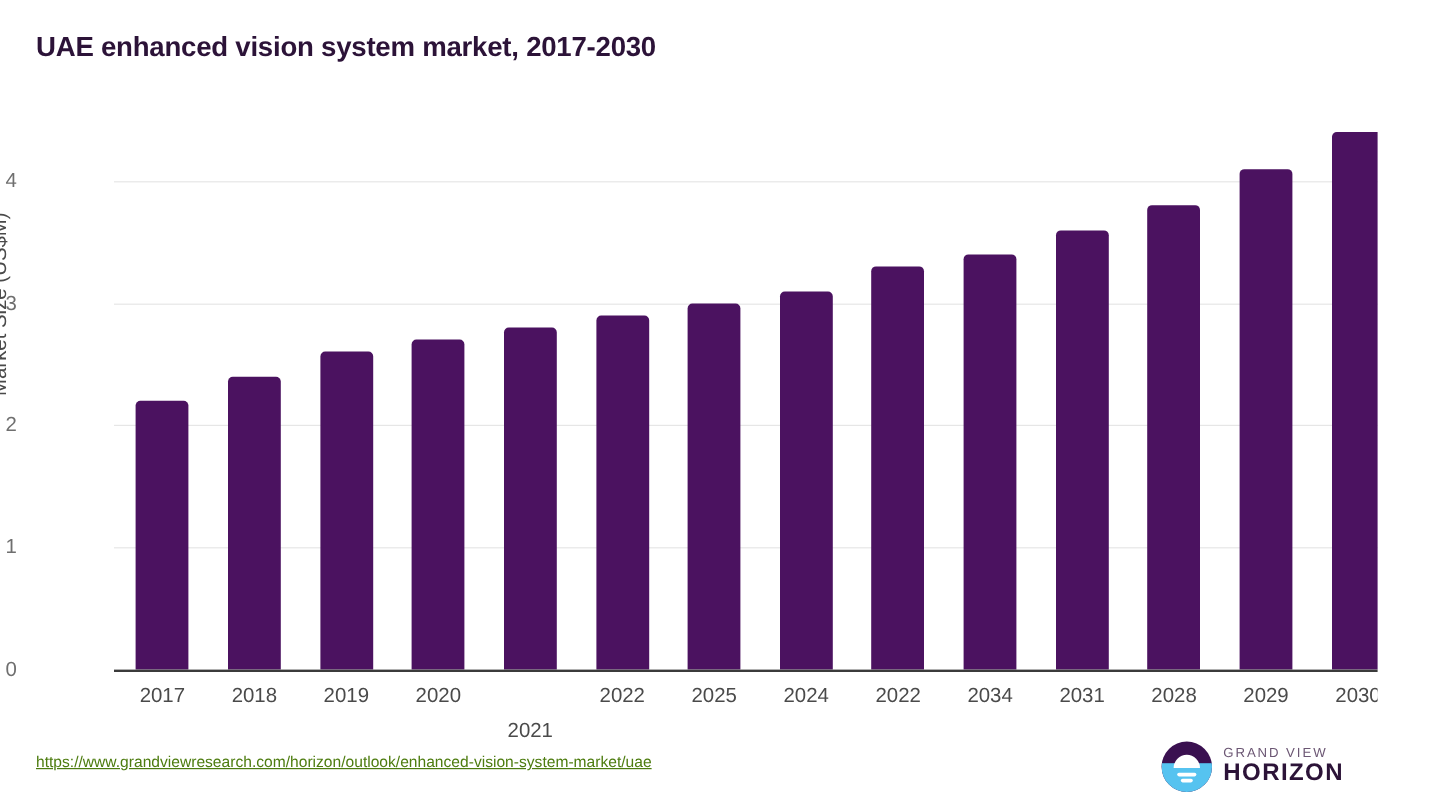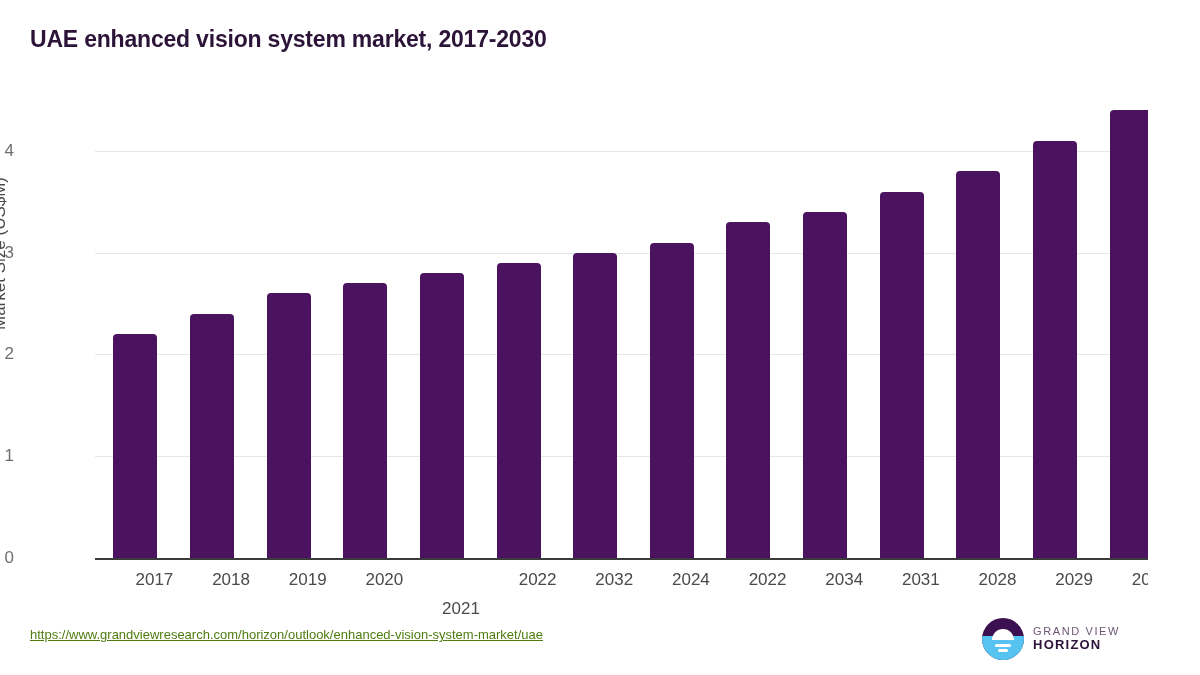--- a/index.html
+++ b/index.html
@@ -94,21 +94,21 @@
     position: absolute;
     bottom: 0;
     width: 44px;
     background: #4b1260;
     border-radius: 4px 4px 0 0;
   }
   .xtick {
     position: absolute;
     top: 470px;
     width: 76px;
-    text-align: right;
+    text-align: center;
     font-size: 17px;
     color: #4a4a4a;
   }
 
   
   .source-url {
     position: absolute;
     left: 30px;
     top: 627px;
     font-size: 13px;
@@ -162,21 +162,21 @@
   .logo-mark .ray1 { top: 62%; width: 16px; }
   .logo-mark .ray2 { top: 74%; width: 10px; }
   .logo-text { line-height: 1.05; }
   .logo-top {
     font-size: 11px;
     letter-spacing: 1.6px;
     color: #6b5673;
     font-weight: normal;
   }
   .logo-bottom {
-    font-size: 13px;
+    font-size: 20px;
     letter-spacing: 1.2px;
     color: #2c1338;
     font-weight: bold;
   }
 </style>
 </head>
 <body>
 
 <div class="card">
 
@@ -210,21 +210,21 @@
           <div class="bar" title="2030: 4.4" style="left: 1014.68px; width: 44px; height: 447.822px; background: rgb(75, 18, 96);"></div>
         </div>
       <div class="axis-x"></div>
       <div id="xticks">
           <div class="xtick" style="left: 2.32143px;">2017</div>
           <div class="xtick" style="left: 78.9643px;">2018</div>
           <div class="xtick" style="left: 155.607px;">2019</div>
           <div class="xtick" style="left: 232.25px;">2020</div>
           <div class="xtick" style="left: 308.893px; margin-top: 29px;">2021</div>
           <div class="xtick" style="left: 385.536px;">2022</div>
-          <div class="xtick" style="left: 462.179px;">2032</div>
+          <div class="xtick" style="left: 462.179px;">2025</div>
           <div class="xtick" style="left: 538.821px;">2024</div>
           <div class="xtick" style="left: 615.464px;">2022</div>
           <div class="xtick" style="left: 692.107px;">2034</div>
           <div class="xtick" style="left: 768.75px;">2031</div>
           <div class="xtick" style="left: 845.393px;">2028</div>
           <div class="xtick" style="left: 922.036px;">2029</div>
           <div class="xtick" style="left: 998.679px;">2030</div>
         </div>
     </div>
 

